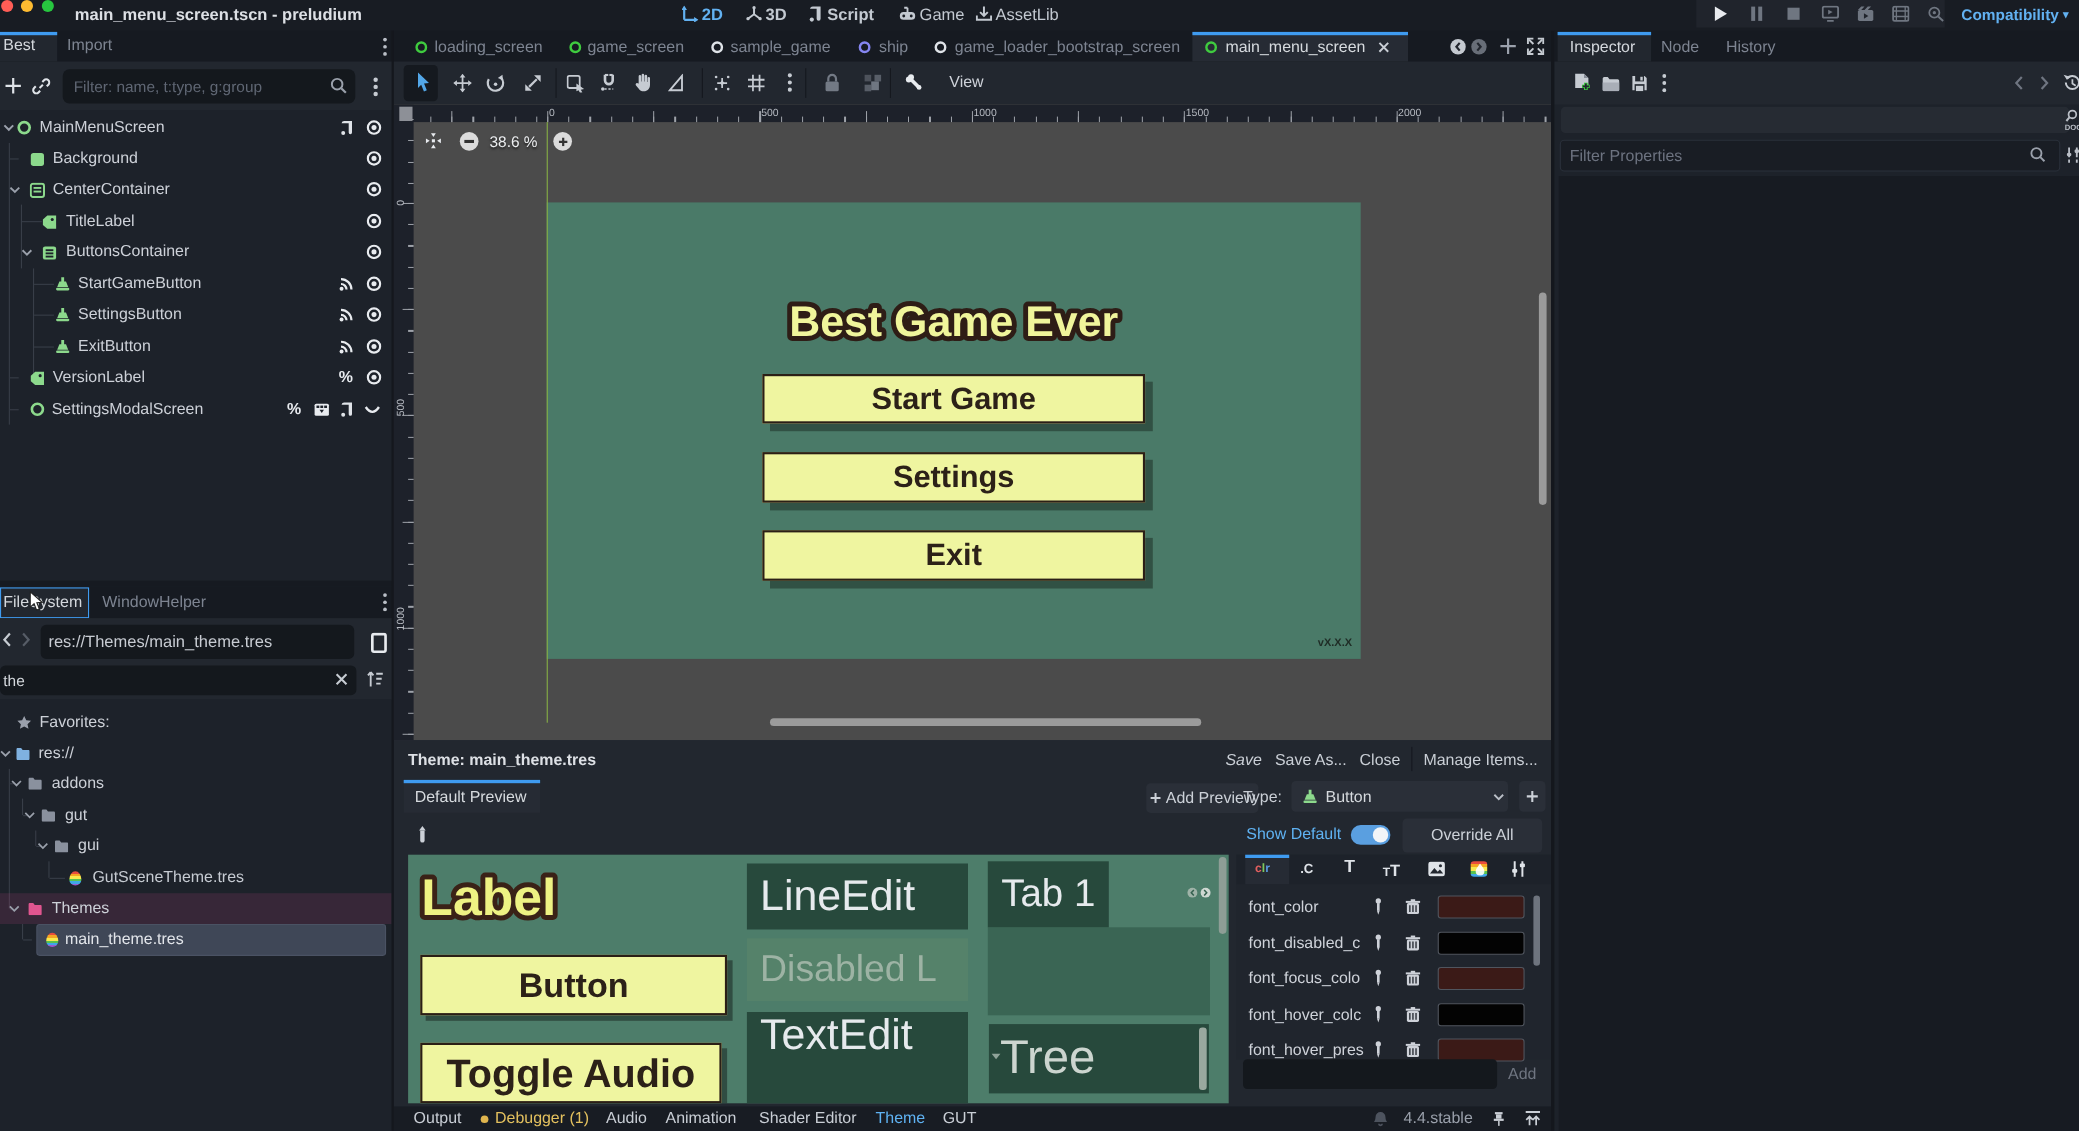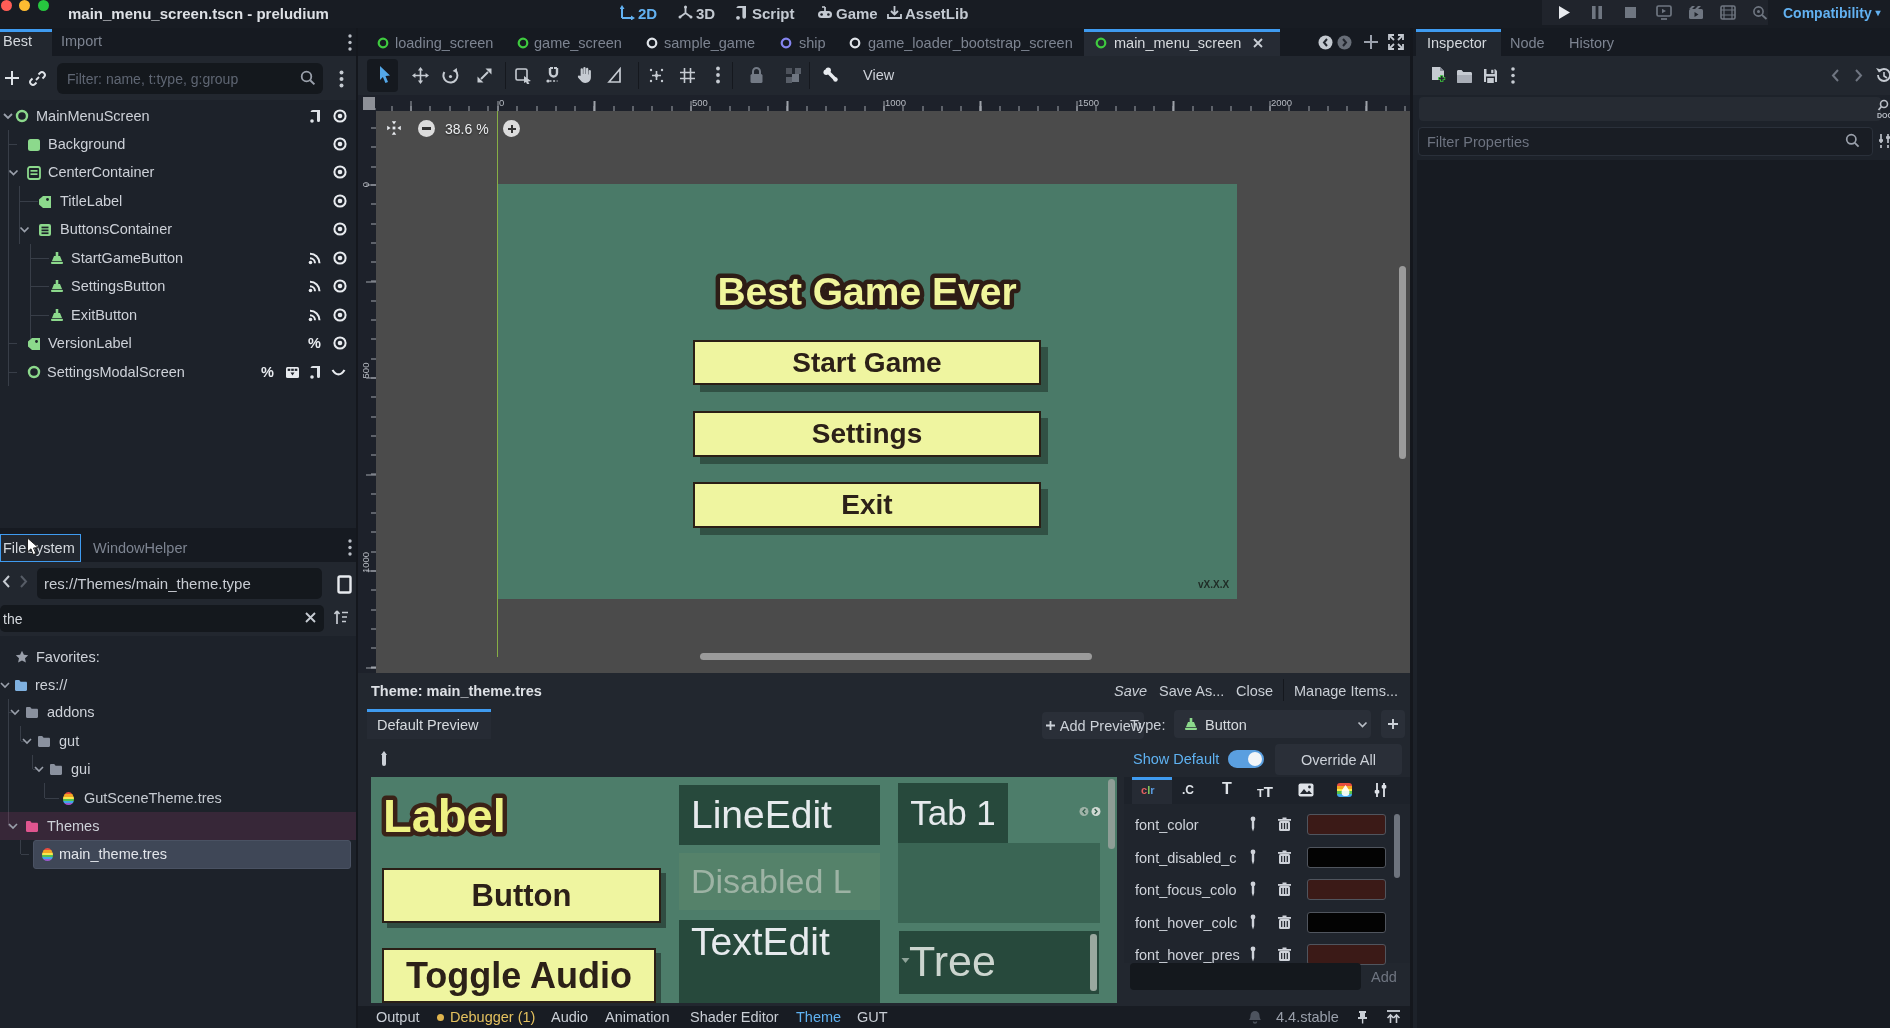--- a/index.html
+++ b/index.html
@@ -35,26 +35,26 @@
     <path d="M4 1h7v11a1.8 1.8 0 01-3.6 0V3H1.3A2.7 2.7 0 014 1z" fill="#c3c9d1"></path>
     <circle cx="3" cy="12.8" r="1.9" fill="#c3c9d1"></circle>
   </svg>
 <span class="abs" style="left:752px;top:5px;color:#c3c9d1;font-weight:bold;font-size:15px;">Script</span>
 <svg class="abs" style="left:817px;top:5px;" width="16" height="15" viewBox="0 0 16 15">
     <path d="M8 2v5M8 2H5" stroke="#c3c9d1" stroke-width="1.7"></path>
     <rect x="1" y="6" width="14" height="7" rx="3.5" fill="#c3c9d1"></rect>
     <circle cx="4.6" cy="9.5" r="1.3" fill="#181c23"></circle>
     <circle cx="11.4" cy="9.5" r="1.3" fill="#181c23"></circle>
   </svg>
-<span class="abs" style="left:836px;top:5px;color:#c3c9d1;font-weight:bold;font-size:15px;">Game</span>
+<span class="abs" style="left:836px;top:5px;color:#c3c9d1;font-weight:normal;font-size:15px;">Game</span>
 <svg class="abs" style="left:887px;top:5px;" width="15" height="15" viewBox="0 0 15 15">
     <path d="M7.5 1v8M4 6l3.5 3.5L11 6" stroke="#c3c9d1" stroke-width="1.8" fill="none"></path>
     <path d="M1 9v4h13V9" stroke="#c3c9d1" stroke-width="1.8" fill="none"></path>
   </svg>
-<span class="abs" style="left:905px;top:5px;color:#c3c9d1;font-weight:bold;font-size:15px;">AssetLib</span>
+<span class="abs" style="left:905px;top:5px;color:#c3c9d1;font-weight:normal;font-size:15px;">AssetLib</span>
 
 <div class="abs" style="left:1542px;top:0px;width:226px;height:25px;background:#20242c;"></div>
 <svg class="abs" style="left:1558px;top:5px;" width="13" height="15" viewBox="0 0 13 15">
     <path d="M1 1l11 6.5L1 14z" fill="#e8ebef"></path>
   </svg>
 <svg class="abs" style="left:1591px;top:5px;" width="12" height="15" viewBox="0 0 12 15">
     <rect x="1" y="1" width="3.6" height="13" fill="#6f7681"></rect>
     <rect x="7.4" y="1" width="3.6" height="13" fill="#6f7681"></rect>
   </svg>
 <svg class="abs" style="left:1624px;top:6px;" width="13" height="13" viewBox="0 0 13 13">
@@ -294,21 +294,21 @@
 
 <svg class="abs" style="left:26px;top:537px;z-index:50;" width="14" height="20" viewBox="0 0 14 20">
     <path d="M1.5 1l0 14 3.5-3.2 2.2 5.8 2.6-1-2.3-5.6 4.8-.4z" fill="#fff" stroke="#222" stroke-width="1"></path>
   </svg>
 
 <div class="abs" style="left:0;top:562px;width:358px;height:38px;background:#22272f;"></div>
 <svg class="abs" style="left:1px;top:574px;" width="32" height="15" viewBox="0 0 32 15">
     <path d="M8 2L3 7.5 8 13" stroke="#c6cbd2" stroke-width="2" fill="none"></path>
     <path d="M20 2l5 5.5L20 13" stroke="#565c66" stroke-width="2" fill="none"></path>
   </svg>
-<div class="abs" style="left:37px;top:568px;width:285px;height:31px;background:#14181d;border-radius:5px;color:#c8ccd3;font-size:15px;display:flex;align-items:center;padding:0 7px;">res://Themes/main_theme.type</div>
+<div class="abs" style="left:37px;top:568px;width:285px;height:31px;background:#14181d;border-radius:5px;color:#c8ccd3;font-size:15px;display:flex;align-items:center;padding:0 7px;">res://Themes/main_theme.tres</div>
 <svg class="abs" style="left:337px;top:575px;" width="15" height="19" viewBox="0 0 15 19">
     <rect x="1.5" y="1.5" width="12" height="16" rx="1.5" stroke="#e8ebef" stroke-width="2.4" fill="none"></rect>
   </svg>
 
 <div class="abs" style="left:0;top:600px;width:358px;height:36px;background:#22272f;"></div>
 <div class="abs" style="left:0px;top:605px;width:324px;height:27px;background:#14181d;border-radius:5px;color:#d4d8dd;font-size:14px;display:flex;align-items:center;padding:0 3px;">the</div>
 <svg class="abs" style="left:304px;top:611px;" width="13" height="13" viewBox="0 0 13 13">
     <path d="M2 2l9 9M11 2l-9 9" stroke="#c6cbd2" stroke-width="1.9"></path>
   </svg>
 <svg class="abs" style="left:333px;top:609px;" width="16" height="17" viewBox="0 0 16 17">

